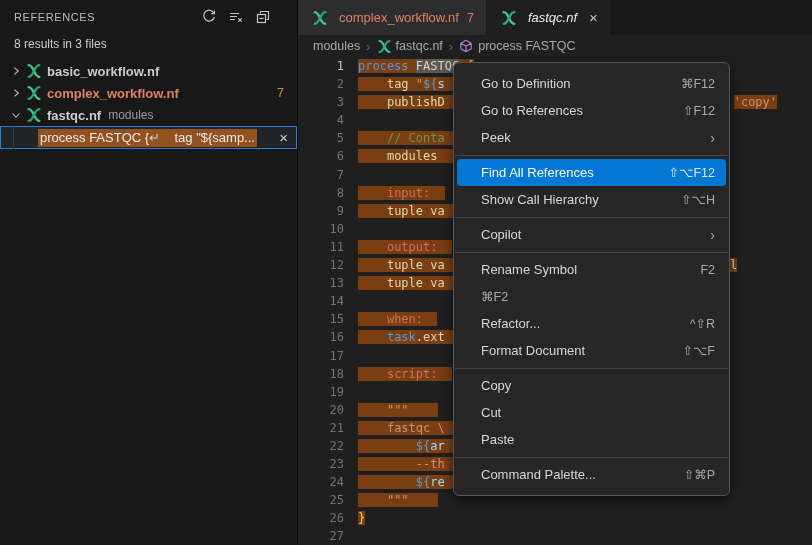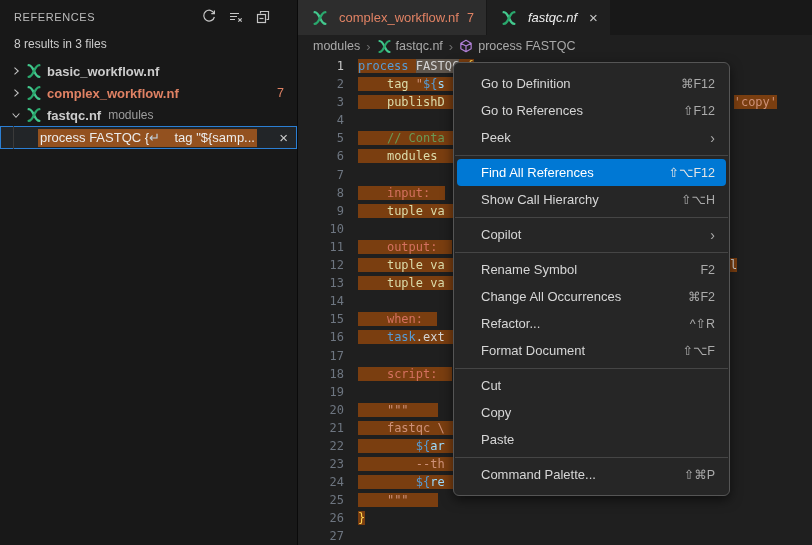--- a/index.html
+++ b/index.html
@@ -331,37 +331,36 @@
       <div class="menu-item">
         <span class="lab">Copilot</span>
         <span class="subarrow">›</span>
       </div>
       <div class="mi-sep"></div>
       <div class="menu-item">
         <span class="lab">Rename Symbol</span>
         <span class="kbd">F2</span>
       </div>
       <div class="menu-item">
-        <span class="lab">Change All Occurrences</span>
         <span class="kbd">⌘F2</span>
       </div>
       <div class="menu-item">
         <span class="lab">Refactor...</span>
         <span class="kbd">^⇧R</span>
       </div>
       <div class="menu-item">
         <span class="lab">Format Document</span>
         <span class="kbd">⇧⌥F</span>
       </div>
       <div class="mi-sep"></div>
       <div class="menu-item">
+        <span class="lab">Copy</span>
+      </div>
+      <div class="menu-item">
         <span class="lab">Cut</span>
-      </div>
-      <div class="menu-item">
-        <span class="lab">Copy</span>
       </div>
       <div class="menu-item">
         <span class="lab">Paste</span>
       </div>
       <div class="mi-sep"></div>
       <div class="menu-item">
         <span class="lab">Command Palette...</span>
         <span class="kbd">⇧⌘P</span>
       </div>
     </div>

